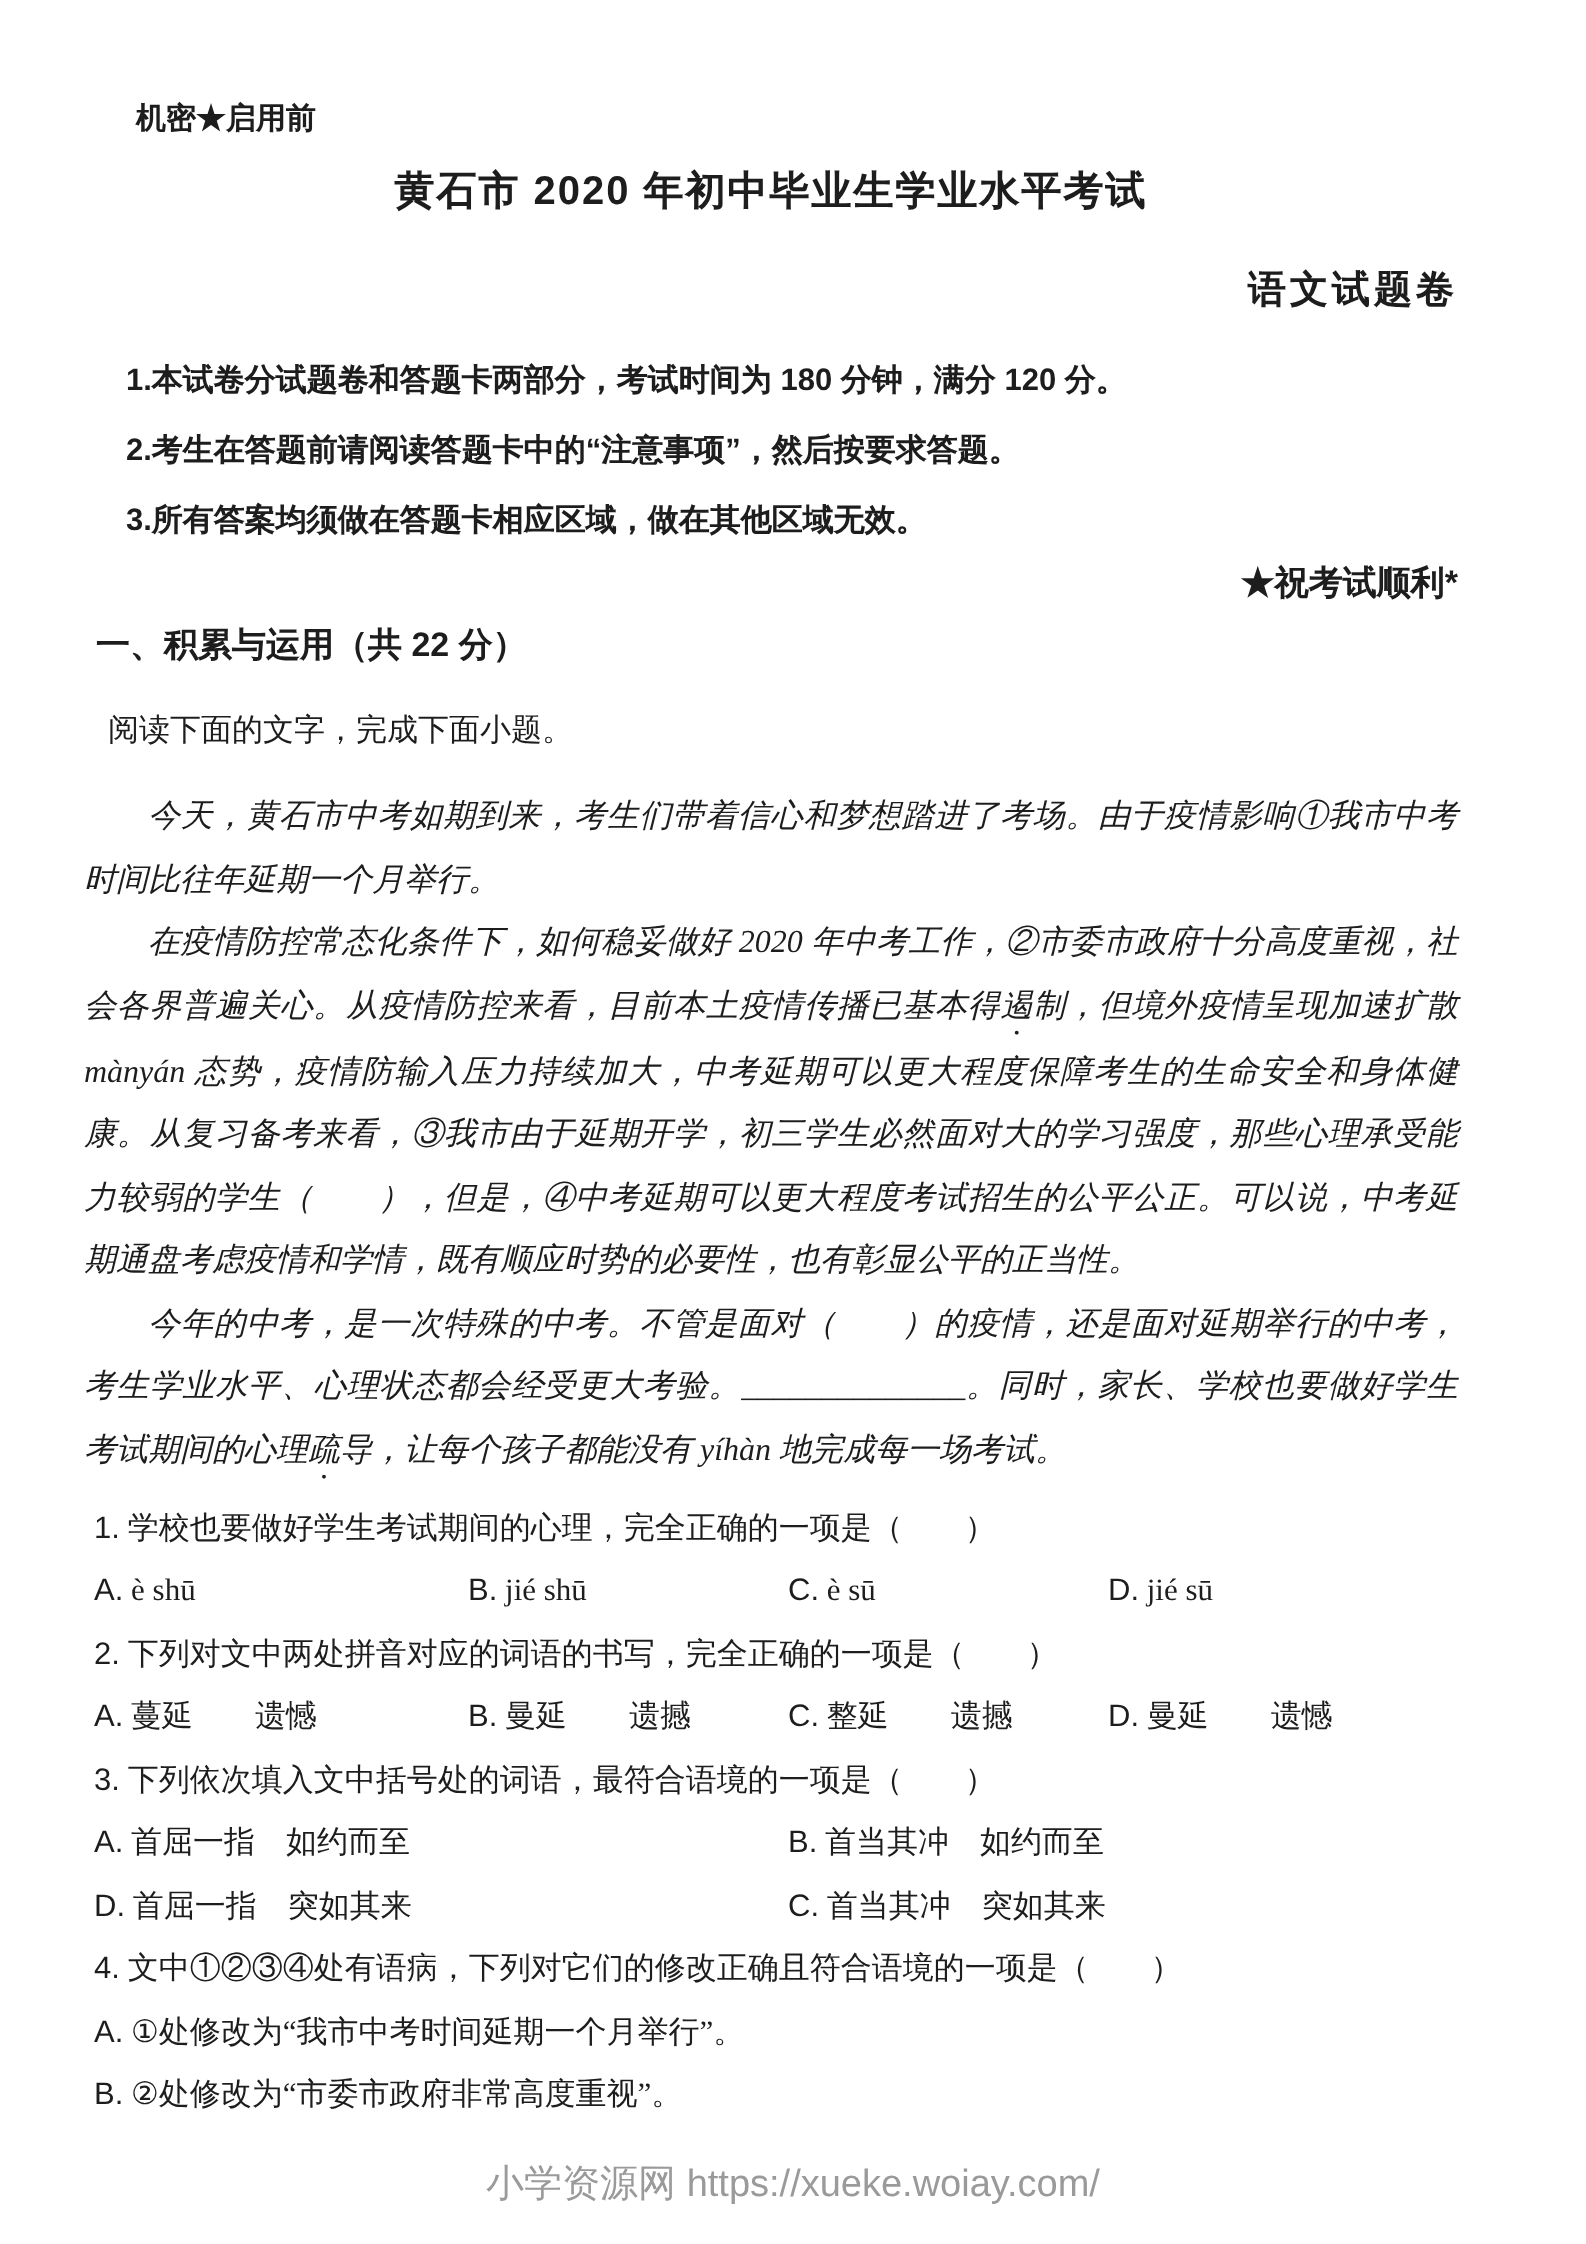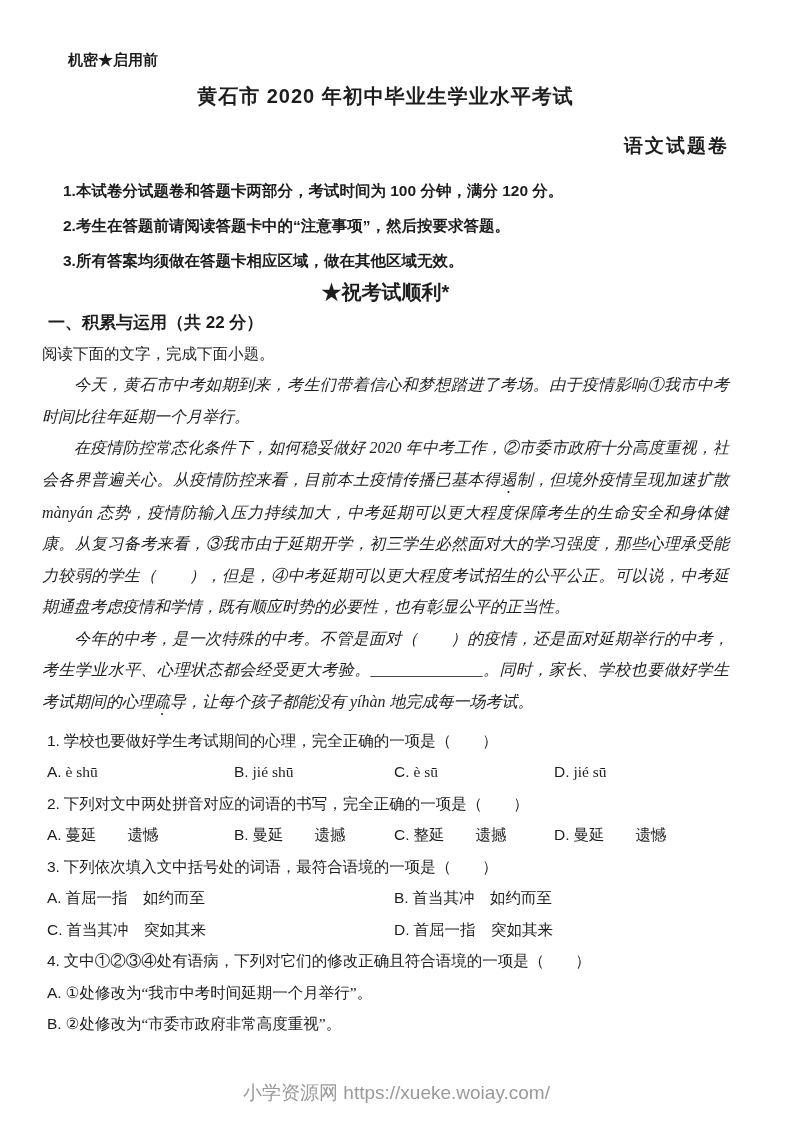--- a/index.html
+++ b/index.html
@@ -30,29 +30,29 @@
     font-weight: 700; font-size: 19px; letter-spacing: 2px;
     margin: 22px 0 0; line-height: 27px;
   }
   .instructions { margin: 14px 0 0 21px; }
   .instructions p {
     margin: 0; line-height: 35px;
     font-family: "Liberation Sans", sans-serif;
     font-weight: 700; font-size: 15.5px;
   }
   .wish {
-    text-align: center; font-family: "Liberation Sans", sans-serif;
-    font-weight: 700; font-size: 20px; margin: 0; line-height: 28px;
+    text-align: right; font-family: "Liberation Sans", sans-serif;
+    font-weight: 700; font-size: 17px; margin: 0; line-height: 28px;
   }
   .section-heading {
     font-family: "Liberation Sans", sans-serif;
     font-weight: 700; font-size: 17px;
     margin: 2px 0 0 6px; line-height: 30px;
   }
-  .intro { margin: 0; line-height: 31px; }
+  .intro { margin: 12px; line-height: 31px; }
   .passage { font-style: italic; font-size: 16px; }
   .passage p {
     margin: 0; line-height: 31.5px;
     text-indent: 2em; text-align: justify;
   }
   .em-dot {
     -webkit-text-emphasis: filled dot #1d1d1d;
     text-emphasis: filled dot #1d1d1d;
     -webkit-text-emphasis-position: under;
     text-emphasis-position: under right;
@@ -77,21 +77,21 @@
 <body>
 
 <div class="page">
 
   <p class="classification">机密★启用前</p>
 
   <h1 class="title">黄石市 2020 年初中毕业生学业水平考试</h1>
   <h2 class="subtitle">语文试题卷</h2>
 
   <div class="instructions">
-    <p>1.本试卷分试题卷和答题卡两部分，考试时间为 100 分钟，满分 120 分。</p>
+    <p>1.本试卷分试题卷和答题卡两部分，考试时间为 180 分钟，满分 120 分。</p>
     <p>2.考生在答题前请阅读答题卡中的“注意事项”，然后按要求答题。</p>
     <p>3.所有答案均须做在答题卡相应区域，做在其他区域无效。</p>
   </div>
 
   <p class="wish">★祝考试顺利*</p>
 
   <h3 class="section-heading">一、积累与运用（共 22 分）</h3>
   <p class="intro">阅读下面的文字，完成下面小题。</p>
 
   <div class="passage">
@@ -120,22 +120,22 @@
     </div>
   </div>
 
   <div class="q-block">
     <p class="q-stem"><span class="q-num">3.</span> <span>下列依次填入文中括号处的词语，最符合语境的一项是（　　）</span></p>
     <div class="opts cols2">
       <span class="opt"><span class="opt-label">A.</span> <span>首屈一指　如约而至</span></span>
       <span class="opt"><span class="opt-label">B.</span> <span>首当其冲　如约而至</span></span>
     </div>
     <div class="opts cols2">
+      <span class="opt"><span class="opt-label">D.</span> <span>首屈一指　突如其来</span></span>
       <span class="opt"><span class="opt-label">C.</span> <span>首当其冲　突如其来</span></span>
-      <span class="opt"><span class="opt-label">D.</span> <span>首屈一指　突如其来</span></span>
     </div>
   </div>
 
   <div class="q-block">
     <p class="q-stem"><span class="q-num">4.</span> <span>文中①②③④处有语病，下列对它们的修改正确且符合语境的一项是（　　）</span></p>
     <div class="opts rows1">
       <span class="opt"><span class="opt-label">A.</span> <span>①处修改为“我市中考时间延期一个月举行”。</span></span>
       <span class="opt"><span class="opt-label">B.</span> <span>②处修改为“市委市政府非常高度重视”。</span></span>
     </div>
   </div>

